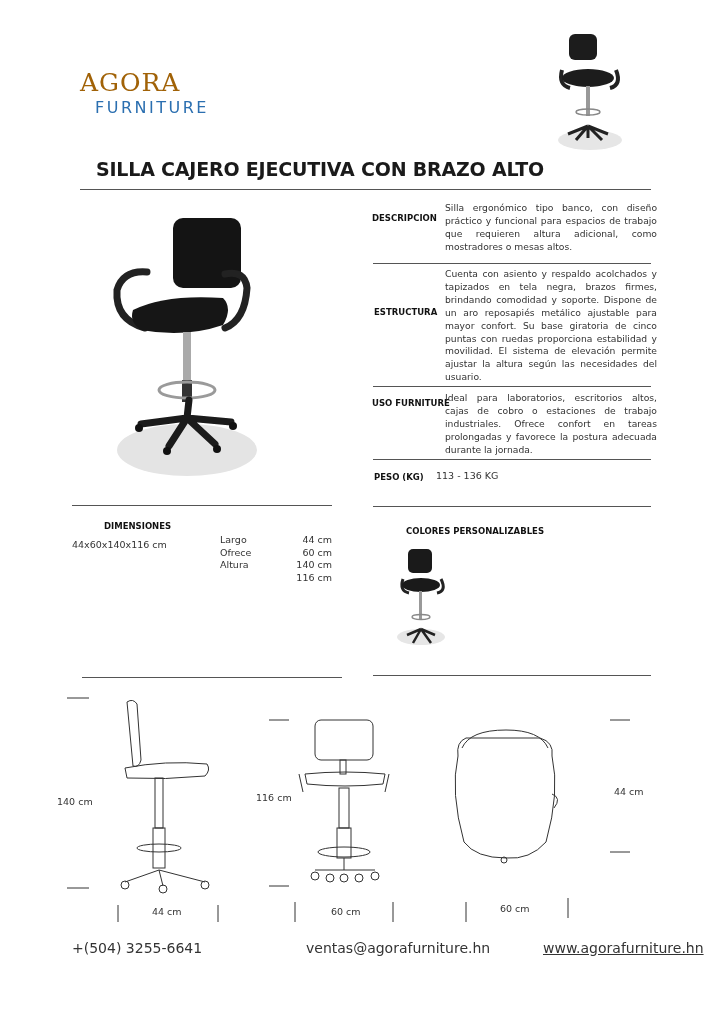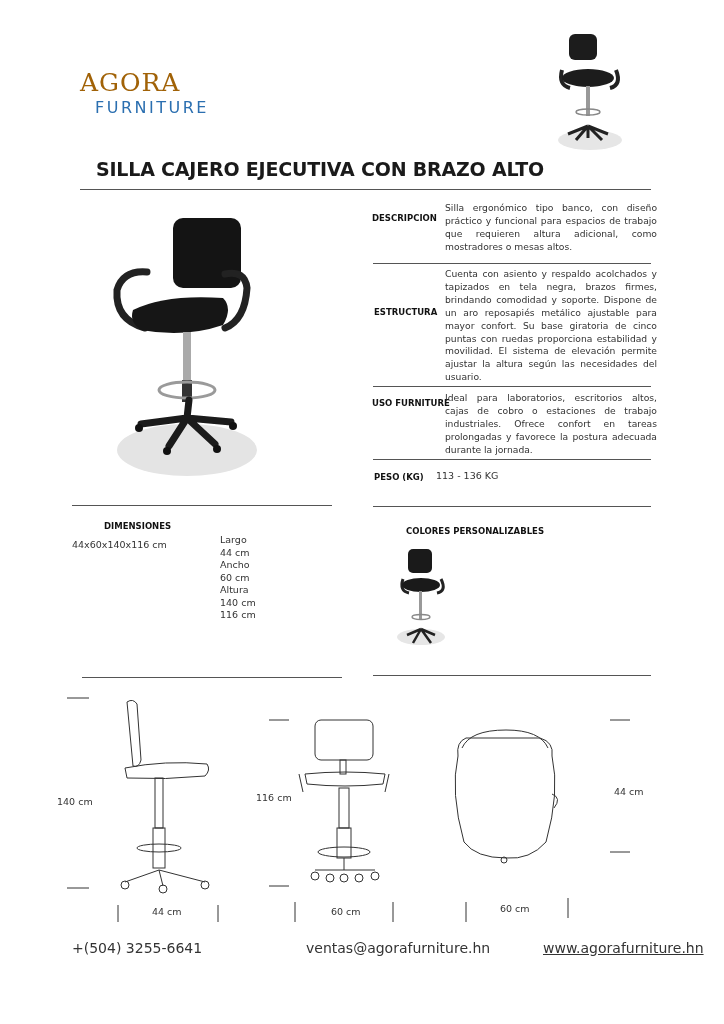--- a/index.html
+++ b/index.html
@@ -7,21 +7,21 @@
          font-family: "DejaVu Sans", sans-serif; color: #222; }
   .abs { position: absolute; }
   .logo-main { left: 80px; top: 68px; font-family: "DejaVu Serif", serif; font-size: 25px;
                letter-spacing: 1px; color: #a16207; }
   .logo-sub { left: 95px; top: 98px; font-size: 16px; letter-spacing: 2.5px; color: #2b6fb0; }
   .title { left: 96px; top: 158px; font-size: 19px; font-weight: bold; color: #1a1a1a; letter-spacing: -0.2px; }
   .hr { position: absolute; height: 1px; background: #555; }
   .label { font-size: 8.5px; font-weight: bold; color: #111; text-align: center; }
   .body-text { font-size: 9.2px; line-height: 12.9px; color: #333; text-align: justify; }
   .small { font-size: 9.5px; color: #333; }
-  .dim-row { display: flex; justify-content: space-between; font-size: 9.5px; color: #333; line-height: 12.5px; flex-direction: column; }
+  .dim-row { display: flex; justify-content: space-between; font-size: 9.5px; color: #333; line-height: 12.5px; }
   .footer { font-size: 14px; color: #333; }
   .footer-link { text-decoration: underline; }
   svg { display: block; }
 </style>
 </head>
 <body>
 
 <div class="abs logo-main">AGORA</div>
 <div class="abs logo-sub">FURNITURE</div>
 
@@ -77,21 +77,21 @@
 
 <div class="hr" style="left:72px; top:505px; width:260px;"></div>
 <div class="abs label" style="left:72px; top:521px;margin-left:32px;">DIMENSIONES</div>
 <div class="abs small" style="left:72px; top:539px;">44x60x140x116 cm</div>
 <div class="abs" style="left:220px; top:534px; width:112px;">
   <div class="dim-row">
     <span>Largo</span>
     <span>44 cm</span>
   </div>
   <div class="dim-row">
-    <span>Ancho</span>
+    <span>Ofrece</span>
     <span>60 cm</span>
   </div>
   <div class="dim-row">
     <span>Altura</span>
     <span>140 cm</span>
   </div>
   <div class="dim-row">
     <span></span>
     <span>116 cm</span>
   </div>

